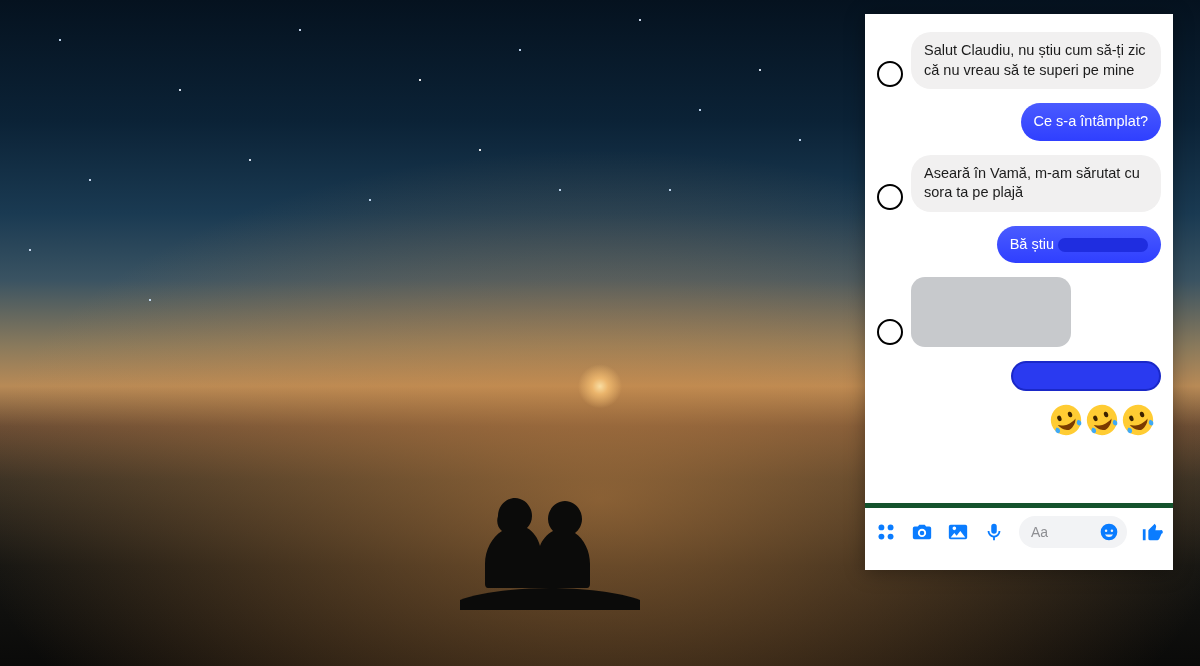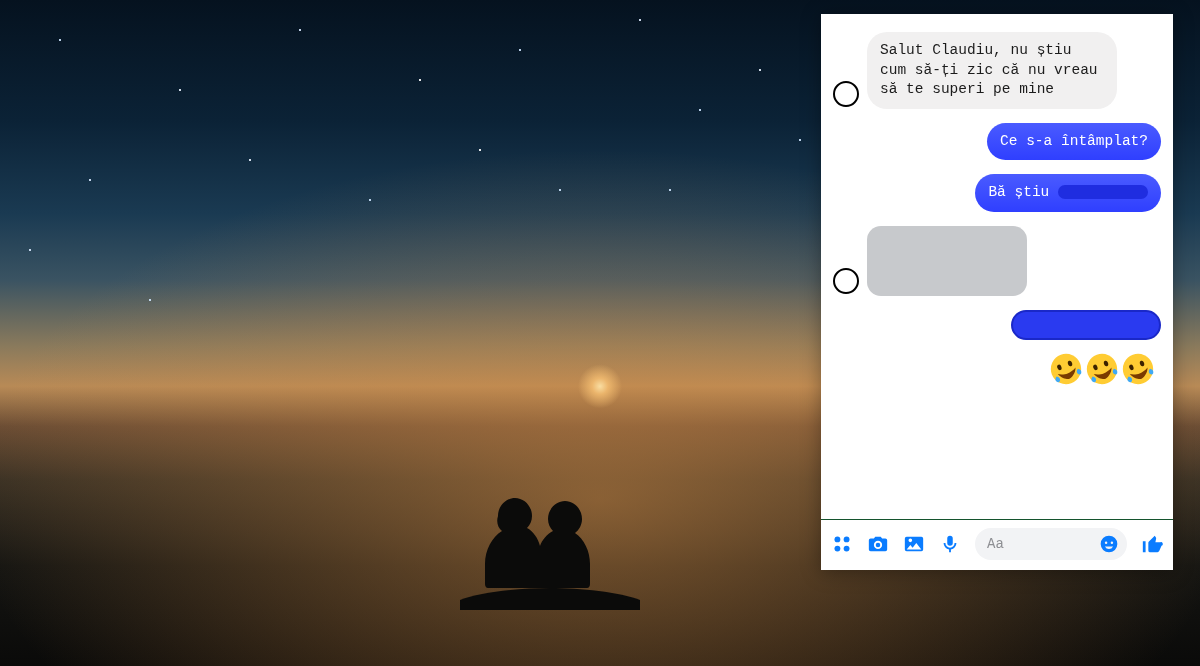--- a/index.html
+++ b/index.html
@@ -54,27 +54,26 @@
     left: 450px; top: 470px;
     width: 200px; height: 140px;
     pointer-events: none;
   }
   .silhouettes svg { width: 100%; height: 100%; }
 
   
   .chat-panel {
     position: absolute;
     right: 27px; top: 14px;
-    width: 352px;
+    width: 308px;
     height: 556px;
     background: #ffffff;
     box-shadow: 0 2px 18px rgba(0,0,0,0.35);
     display: flex;
     flex-direction: column;
-    font-family: Liberation Mono, monospace;
   }
   .messages {
     flex: 1 1 auto;
     overflow: hidden;
     padding: 18px 12px 4px 12px;
   }
   .row { display: flex; margin-bottom: 14px; align-items: flex-end; }
   .row.in { justify-content: flex-start; }
   .row.out { justify-content: flex-end; }
   .avatar {
@@ -130,22 +129,22 @@
     margin-bottom: 10px;
   }
   .emoji { width: 34px; height: 34px; }
 
   
   .composer {
     flex: 0 0 auto;
     display: flex;
     align-items: center;
     gap: 14px;
-    padding: 8px 10px 10px 10px;
-    border-top: 1px solid #14532d;
+    padding: 8px 10px 22px 10px;
+    border-top: 5px solid #14532d;
   }
   .cicon { width: 22px; height: 22px; color: #0a7cff; flex: 0 0 auto; display:flex; align-items:center; justify-content:center; }
   .cicon svg { width: 100%; height: 100%; fill: currentColor; }
   .input-pill {
     flex: 1 1 auto;
     height: 32px;
     background: #f2f3f5;
     border-radius: 16px;
     display: flex;
     align-items: center;
@@ -176,20 +175,24 @@
 
       <div class="row in">
         <div class="avatar"></div>
         <div class="bubble in">Salut Claudiu, nu știu cum să-ți zic că nu vreau să te superi pe mine</div>
       </div>
 
       <div class="row out">
         <div class="bubble out">Ce s-a întâmplat?</div>
       </div>
 
+      <div class="row in">
+        <div class="avatar"></div>
+        <div class="bubble in">Aseară în Vamă, m-am sărutat cu sora ta pe plajă</div>
+      </div>
 
       <div class="row out">
         <div class="bubble out">
           <span>Bă știu</span>
           <span class="redact-inline" style="width:90px"></span>
         </div>
       </div>
 
       <div class="row in">
         <div class="avatar"></div>

